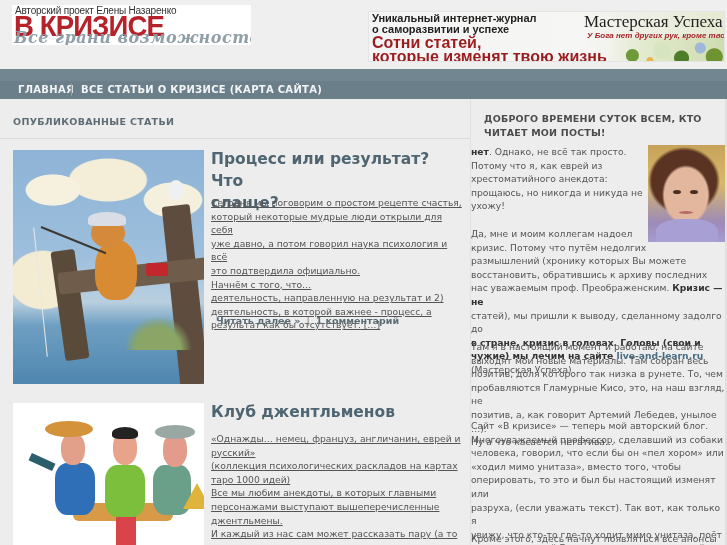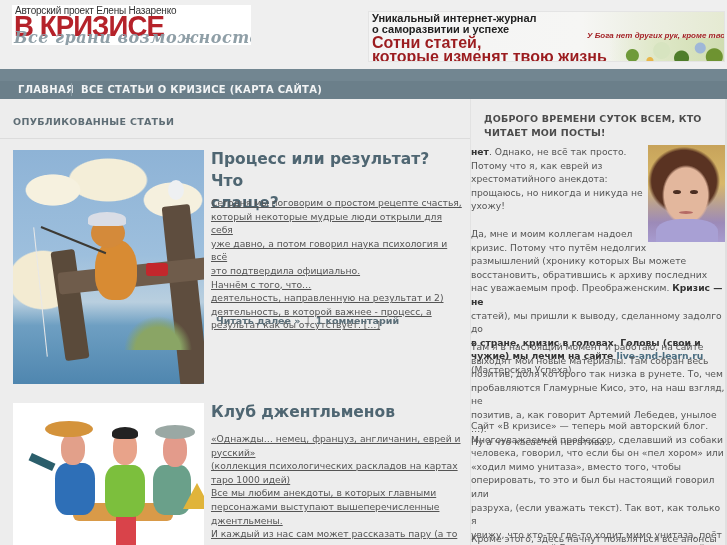--- a/index.html
+++ b/index.html
@@ -151,20 +151,21 @@
     <span class="logo-tag">Авторский проект Елены Назаренко</span>
     <span class="logo-main">В КРИЗИСЕ</span>
     <span class="logo-sub">Все грани возможностей</span>
   </div>
   <div class="banner">
     <span class="banner-l1">Уникальный интернет-журнал</span>
     <span class="banner-l2">о саморазвитии и успехе</span>
     <span class="banner-l3">Сотни статей,</span>
     <span class="banner-l4">которые изменят твою жизнь</span>
     <div class="banner-flowers"></div>
+    <span class="banner-brand">Мастерская Успеха</span>
     <span class="banner-motto">У Бога нет других рук, кроме твоих</span>
   </div>
 </div>
 
 <div class="navbar"></div>
 <div class="navbar-top"></div>
 <a class="nav-item" style="left:18px;">ГЛАВНАЯ</a>
 <div class="nav-sep"></div>
 <a class="nav-item" style="left:81px;">ВСЕ СТАТЬИ О КРИЗИСЕ (КАРТА САЙТА)</a>
 
@@ -271,21 +272,21 @@
   <div>пробавляются Гламурные Кисо, это, на наш взгляд, не</div>
   <div>позитив, а, как говорит Артемий Лебедев, унылое …).</div>
   <div>Ну а что касается негатива…</div>
 </div>
 
 <div class="sidebar-text" style="top:419px;">
   <div>Сайт «В кризисе» — теперь мой авторский блог.</div>
   <div>Многоуважаемый профессор, сделавший из собаки</div>
   <div>человека, говорил, что если бы он «пел хором» или</div>
   <div>«ходил мимо унитаза», вместо того, чтобы</div>
-  <div>оперировать, то это и был бы настоящий говорил или</div>
+  <div>оперировать, то это и был бы настоящий изменят или</div>
   <div>разруха, (если уважать текст). Так вот, как только я</div>
   <div>увижу, что кто-то где-то ходит мимо унитаза, поёт</div>
   <div>хором или не дай Б-г, режет кроликов в ванной</div>
 
 </div>
 
 <div class="sidebar-text" style="top:532px;">
   <div>Кроме этого, здесь начнут появляться все анонсы</div>
 </div>
 

